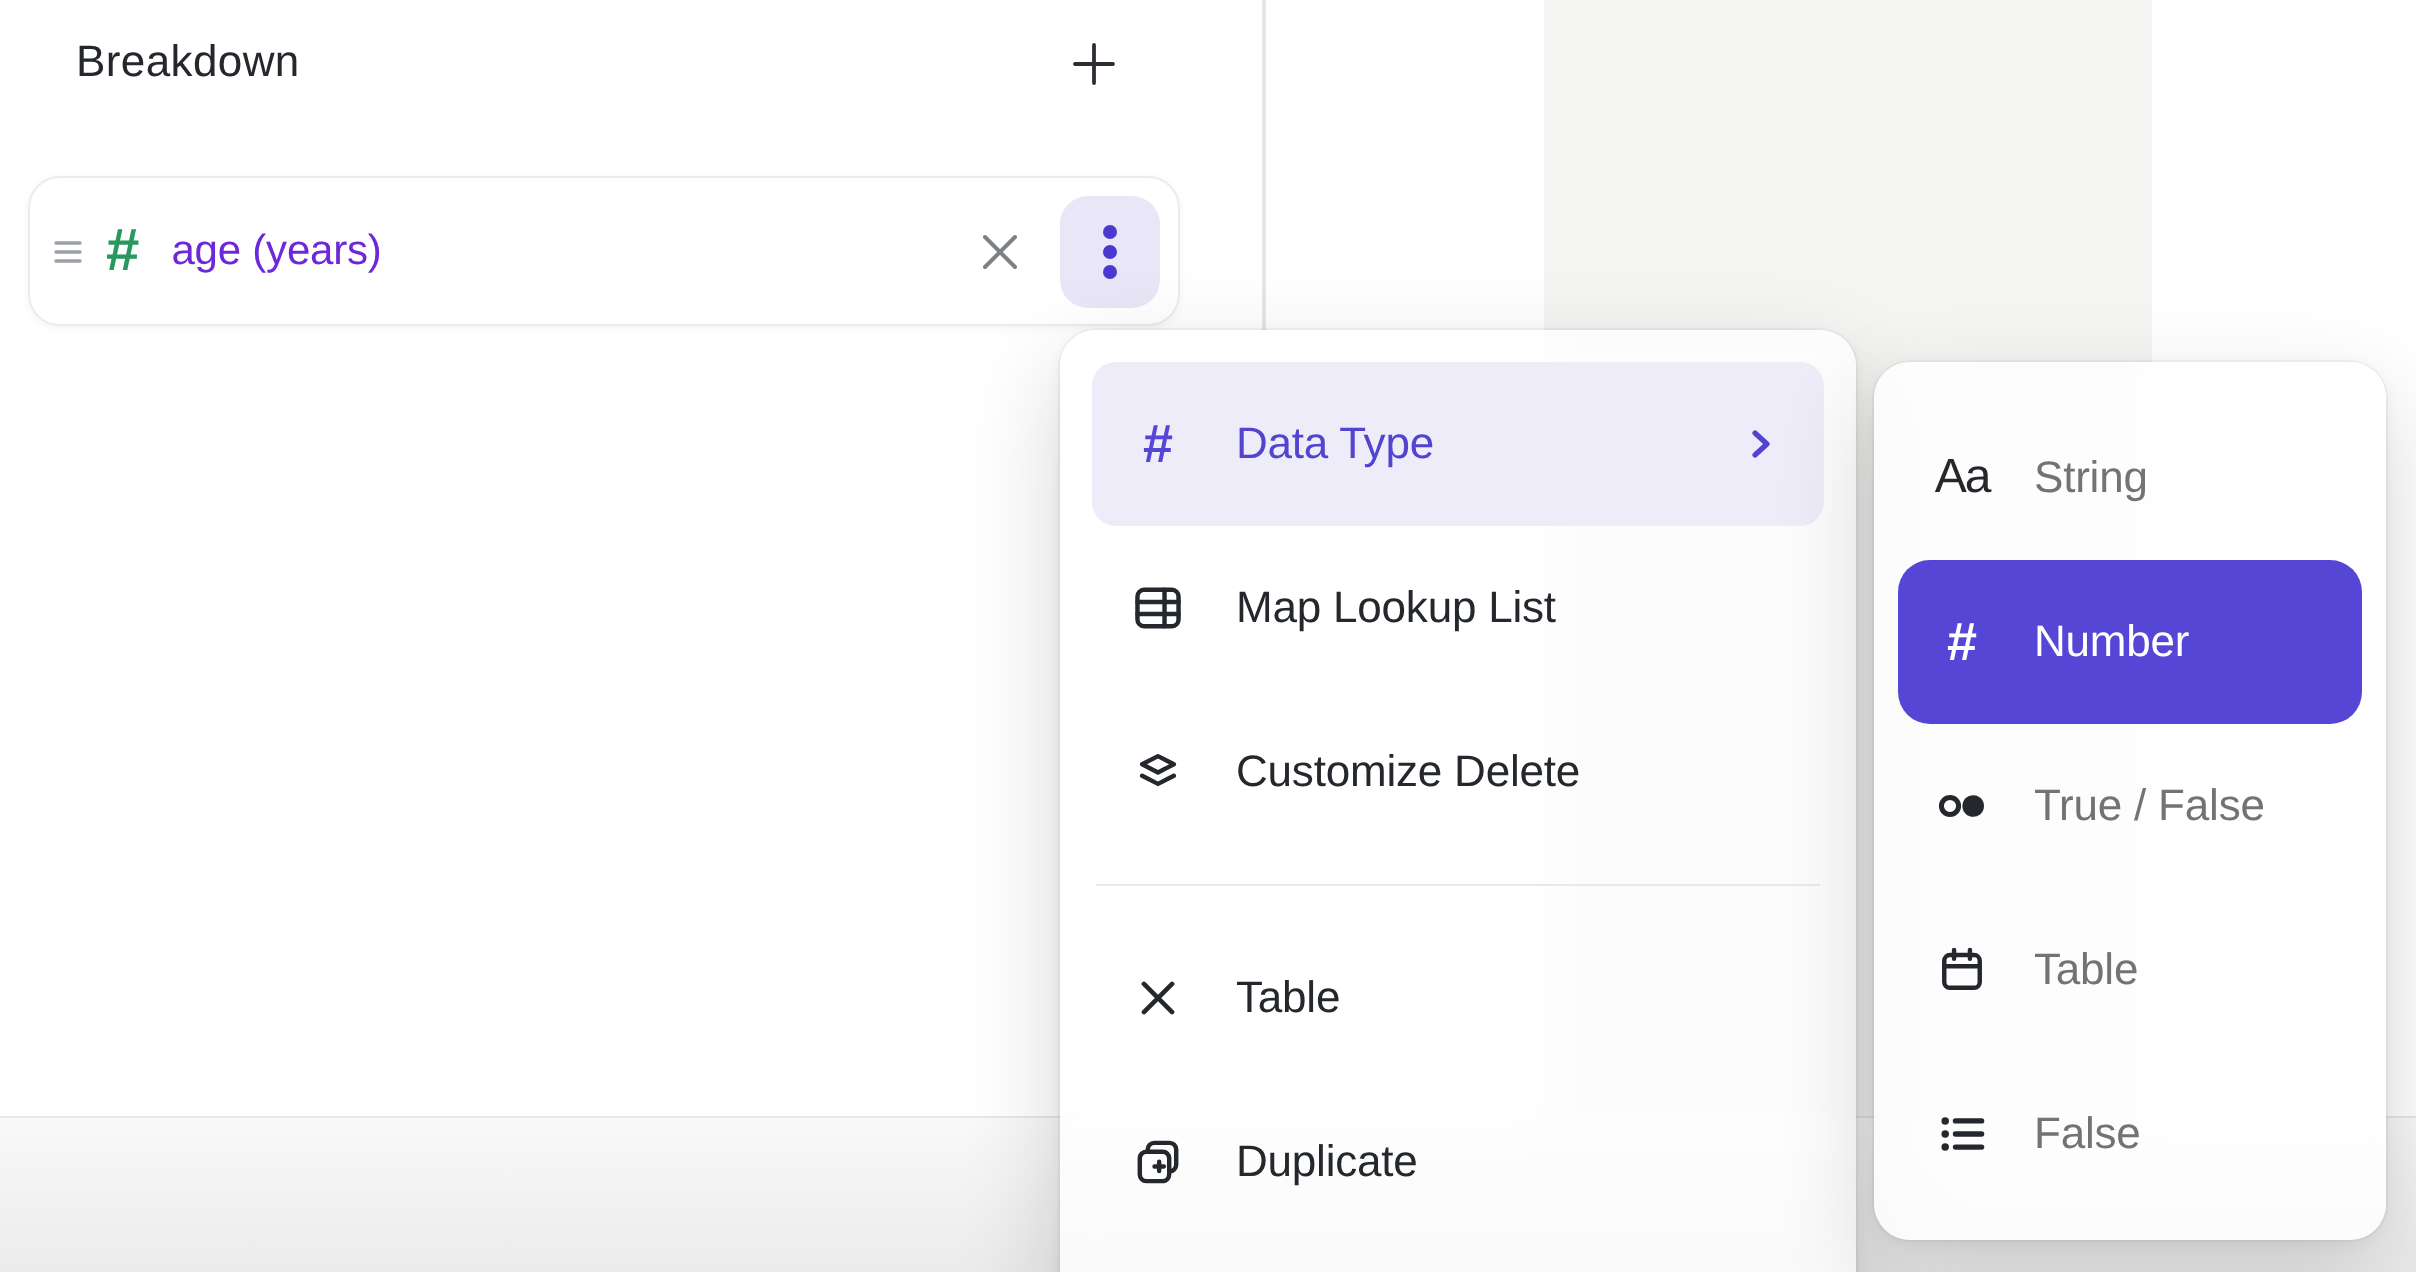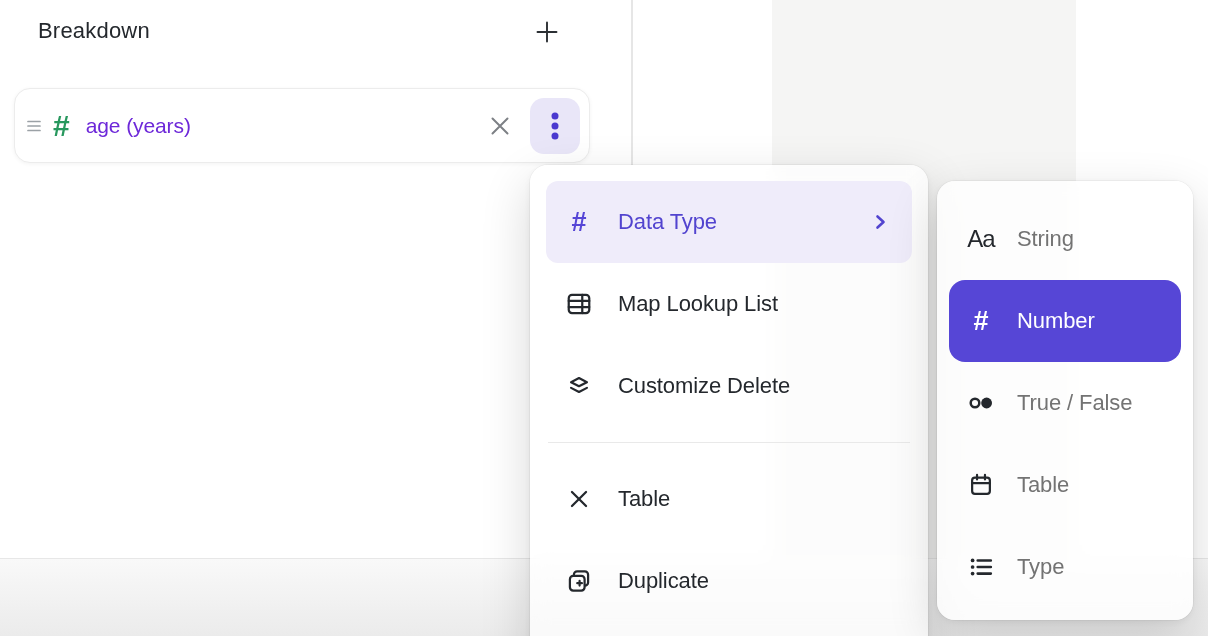--- a/index.html
+++ b/index.html
@@ -201,18 +201,18 @@
           <g fill="#24282d">
             <circle cx="4.8" cy="6.4" r="1.6"></circle>
               <circle cx="4.8" cy="12" r="1.6"></circle>
               <circle cx="4.8" cy="17.6" r="1.6"></circle>
           </g>
           <g stroke="#24282d" stroke-width="2.3" stroke-linecap="round">
             <path d="M9.2 6.4 H20.4 M9.2 12 H20.4 M9.2 17.6 H20.4"></path>
           </g>
         </svg>
       </span>
-      <span class="lbl">Type</span>
+      <span class="lbl">False</span>
     </div>
 
   </div>
 
 </div>
 
 </body></html>

